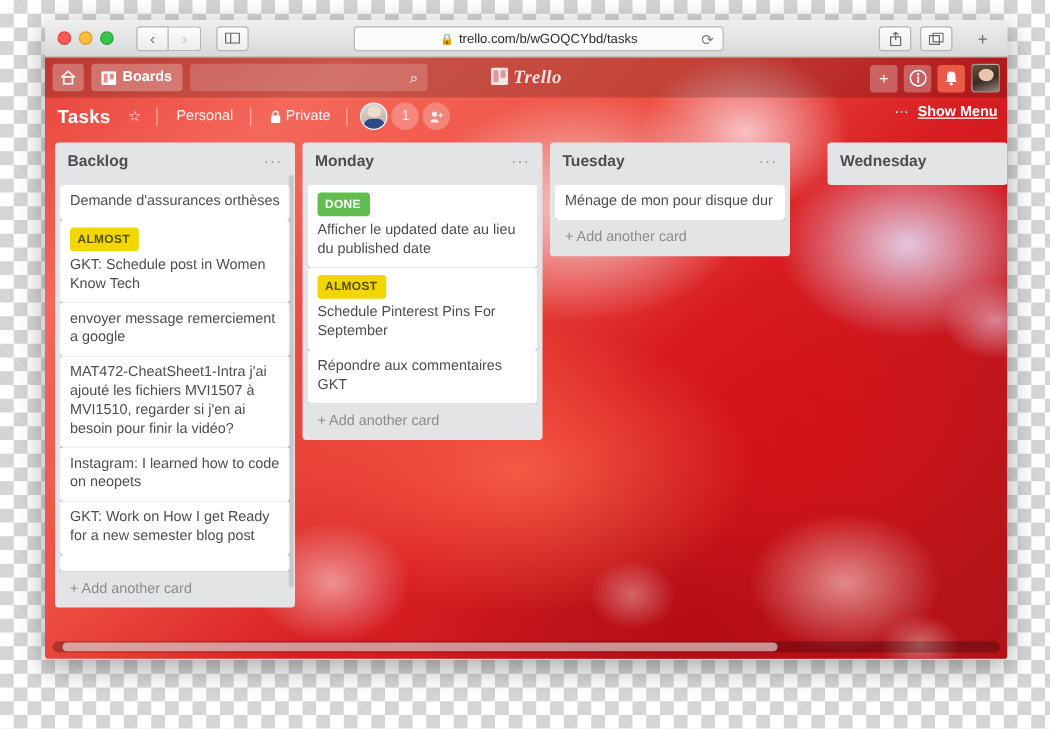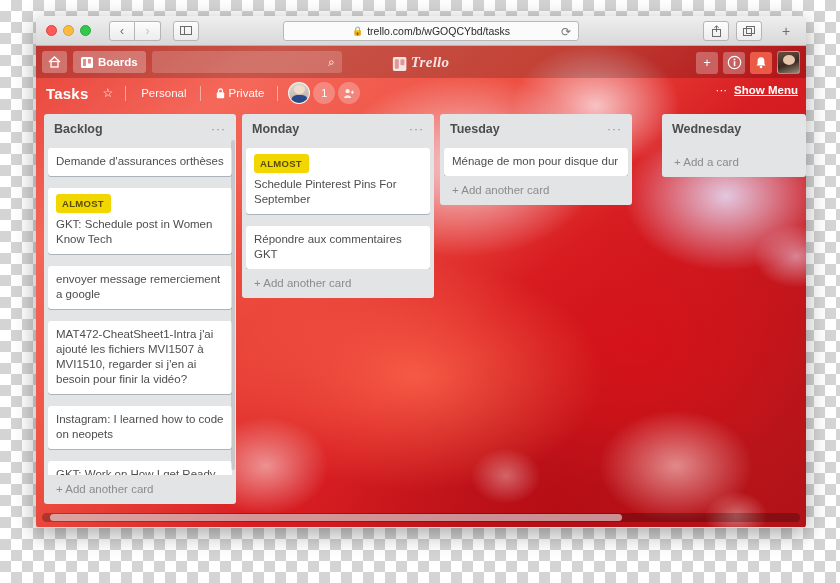--- a/index.html
+++ b/index.html
@@ -134,21 +134,21 @@
     border-radius: 3px;
     background: rgba(255,255,255,.18);
     position: relative;
   }
   #nav-search .mag {
     position: absolute; right: 7px; top: 4px;
     color: #fff; font-size: 12px; opacity: .9;
   }
   #trello-logo {
     position: absolute; left: 50%; transform: translateX(-50%);
-    display: flex; align-items: flex-end; gap: 4px;
+    display: flex; align-items: flex-start; gap: 4px;
     color: rgba(255,255,255,.85);
     font-size: 15px; font-style: italic; font-weight: bold;
     font-family: "Liberation Serif", serif;
     letter-spacing: .3px;
   }
   #nav-right {
     position: absolute; right: 6px; top: 5px;
     display: flex; align-items: center; gap: 5px;
   }
   .nav-sq {
@@ -231,21 +231,21 @@
     display: flex; flex-direction: column;
     max-height: 390px;
   }
   .list.narrow { width: 147px; margin-left: 24px; }
   .list-header {
     display: flex; align-items: center; justify-content: space-between;
     padding: 2px 6px 12px 6px;
   }
   .list-title { font-size: 12.5px; font-weight: bold; color: #4d4d4d; }
   .list-dots { color: #8a8a8a; font-size: 12px; letter-spacing: 1px; line-height: 6px; }
-  .cards { display: flex; flex-direction: column; gap: 12px; overflow: hidden; }
+  .cards { display: flex; flex-direction: column; gap: 0; overflow: hidden; }
   .card {
     background: #fff;
     border-radius: 3px;
     box-shadow: 0 1px 0 rgba(9,30,66,.25);
     padding: 6px 8px 7px 8px;
     font-size: 11.5px; color: #4d4d4d;
     line-height: 15px;
   }
   .label {
     display: inline-block;
@@ -452,20 +452,24 @@
           <div class="list-scroll"></div>
         </div>
 
         <div class="list">
           <div class="list-header">
             <span class="list-title">Monday</span>
             <span class="list-dots">···</span>
           </div>
           <div class="cards">
             <div class="card">
+              <span class="label label-green">DONE</span>
+              <div>Afficher le updated date au lieu du published date</div>
+            </div>
+            <div class="card">
               <span class="label label-yellow">ALMOST</span>
               <div>Schedule Pinterest Pins For September</div>
             </div>
             <div class="card">
               <div>Répondre aux commentaires GKT</div>
             </div>
           </div>
           <div class="add-card">+ Add another card</div>
         </div>
 
@@ -479,21 +483,20 @@
               <div>Ménage de mon pour disque dur</div>
             </div>
           </div>
           <div class="add-card">+ Add another card</div>
         </div>
 
         <div class="list narrow">
           <div class="list-header">
             <span class="list-title">Wednesday</span>
           </div>
-          <div class="add-card">+ Add a card</div>
         </div>
 
       </div>
 
       <div id="board-scroll">
         <div id="board-scroll-track">
           <div id="board-scroll-thumb"></div>
         </div>
       </div>
 

